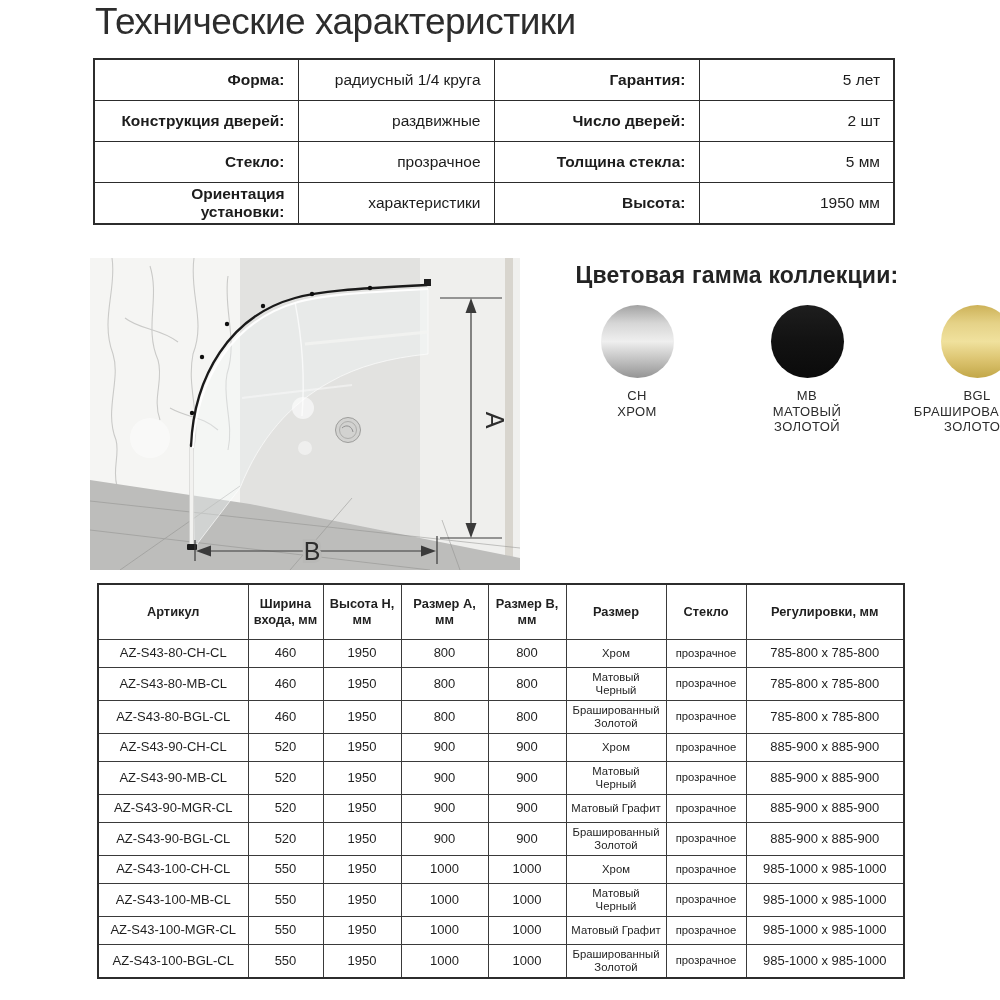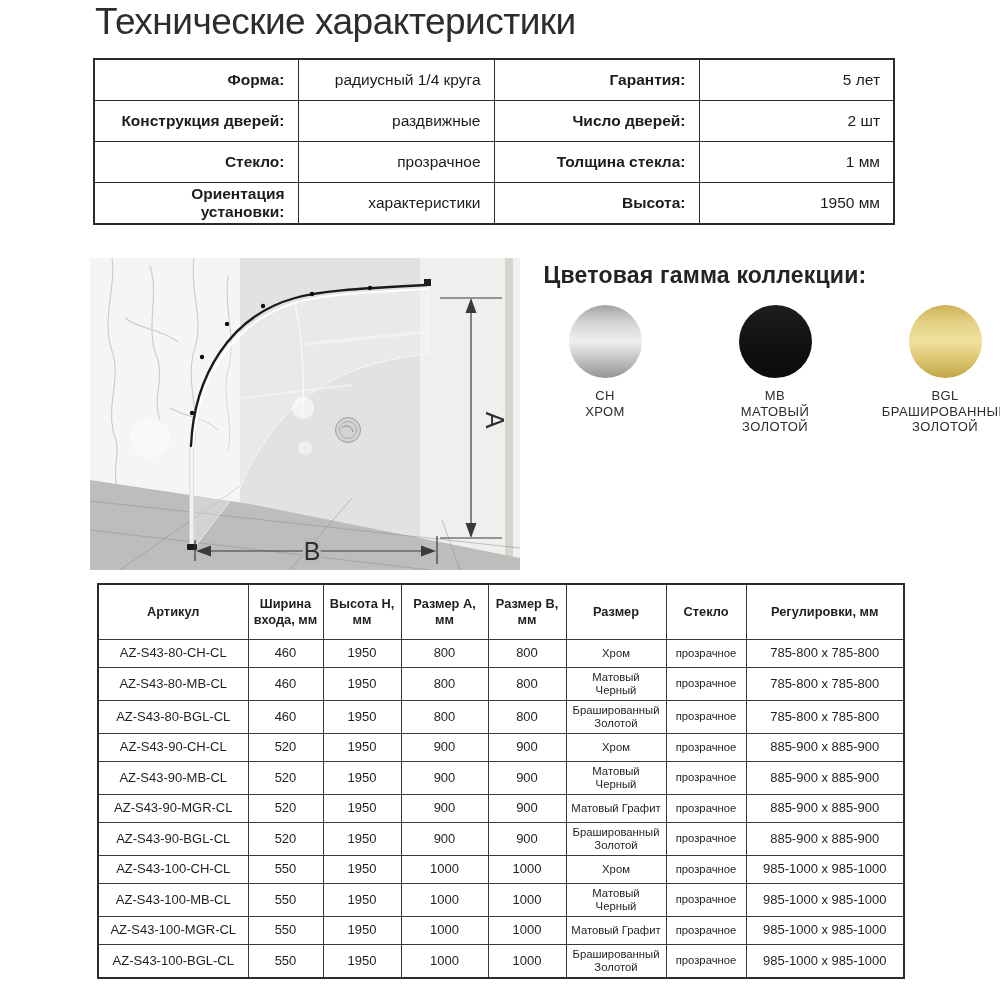--- a/index.html
+++ b/index.html
@@ -10,21 +10,21 @@
 
   table.specs{position:absolute;left:93px;top:58px;width:800px;border-collapse:collapse;
               table-layout:fixed;border:2px solid #2c2c2c;}
   table.specs th,table.specs td{border:1.5px solid #2c2c2c;height:40px;padding:0 13px;
               font-size:15.5px;text-align:right;vertical-align:middle;color:#1c1c1c;}
   table.specs th{font-weight:700;}
 
   .photo{position:absolute;left:90px;top:258px;width:430px;height:312px;}
   .photo svg{display:block;}
 
-  .colors{position:absolute;left:520px;top:262px;width:370px;}
+  .colors{position:absolute;left:552px;top:262px;width:370px;}
   .colors h2{margin:0 0 16px 0;font-size:23px;font-weight:700;text-align:center;
              color:#232323;letter-spacing:.2px;}
   .swatch-grid{display:grid;grid-template-columns:1fr 1fr 1fr 1fr;row-gap:14px;justify-items:center;}
   .swatch{display:flex;flex-direction:column;align-items:center;width:170px;}
   .swatch-circle{width:73px;height:73px;border-radius:50%;}
   .swatch-label{white-space:pre-line;text-align:center;font-size:13px;line-height:1.2;
                 letter-spacing:.4px;color:#2b2b2b;margin-top:10px;}
 
   table.products{position:absolute;left:97px;top:583px;width:806px;border-collapse:collapse;
                  table-layout:fixed;border:2px solid #2c2c2c;}
@@ -58,21 +58,21 @@
         <tr>
           <th>Конструкция дверей:</th>
           <td>раздвижные</td>
           <th>Число дверей:</th>
           <td>2 шт</td>
         </tr>
         <tr>
           <th>Стекло:</th>
           <td>прозрачное</td>
           <th>Толщина стекла:</th>
-          <td>1 мм</td>
+          <td>5 мм</td>
         </tr>
         <tr>
           <th>Ориентация установки:</th>
           <td>характеристики</td>
           <th>Высота:</th>
           <td>1950 мм</td>
         </tr>
       </tbody>
   </table>
 

